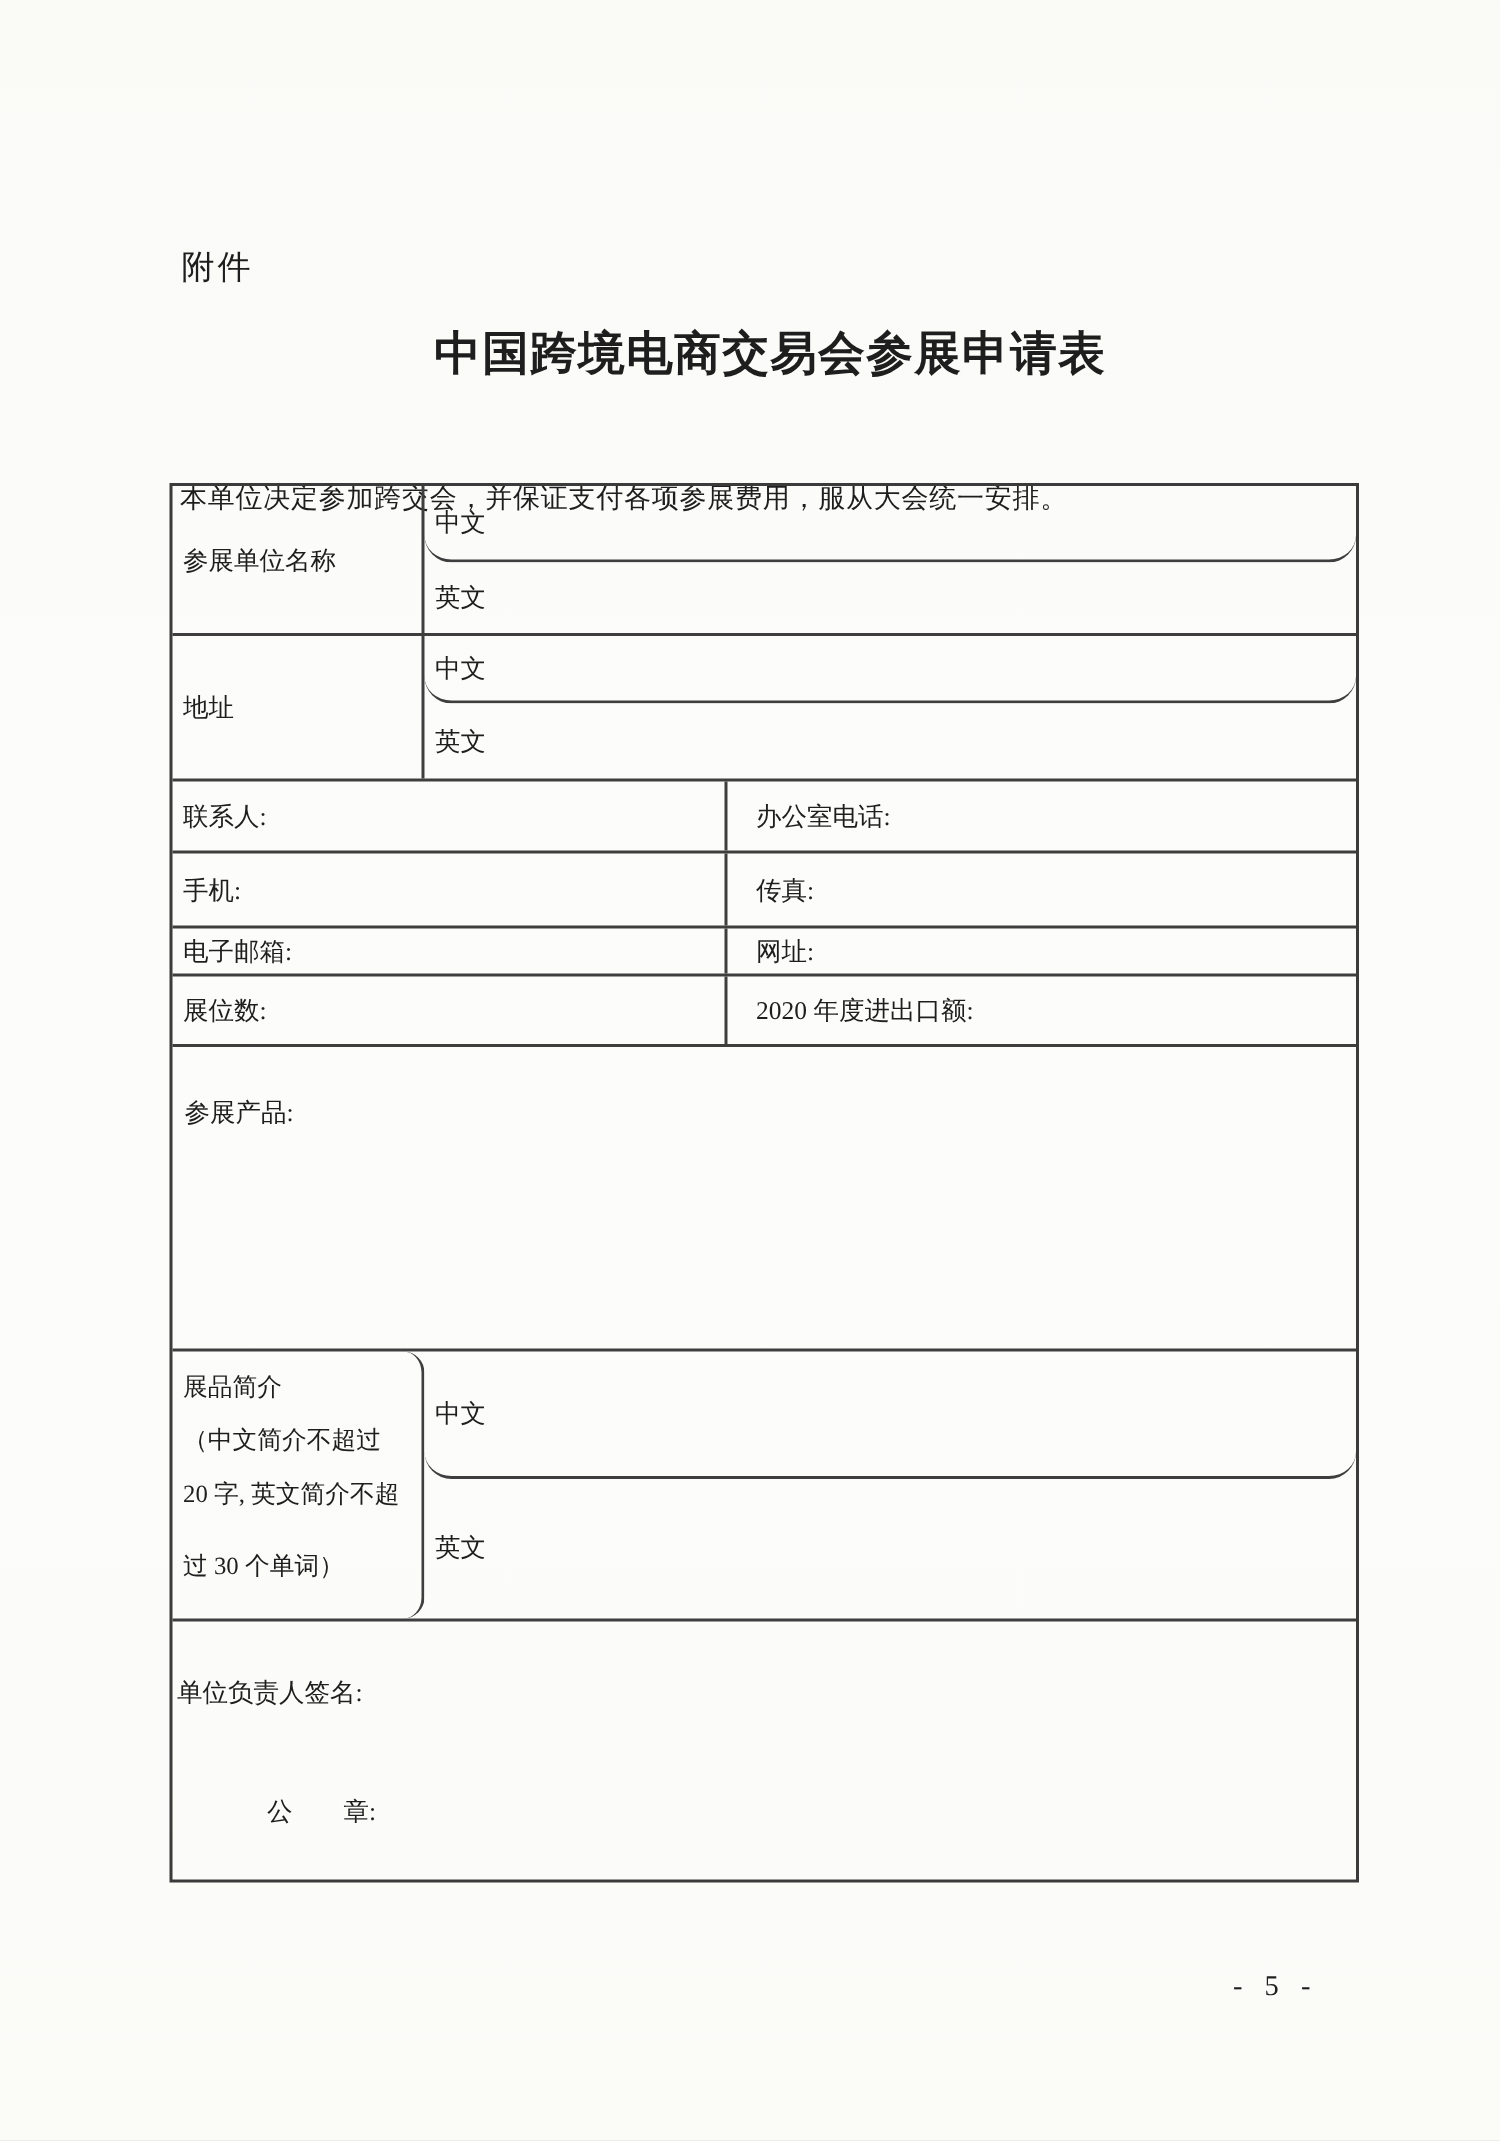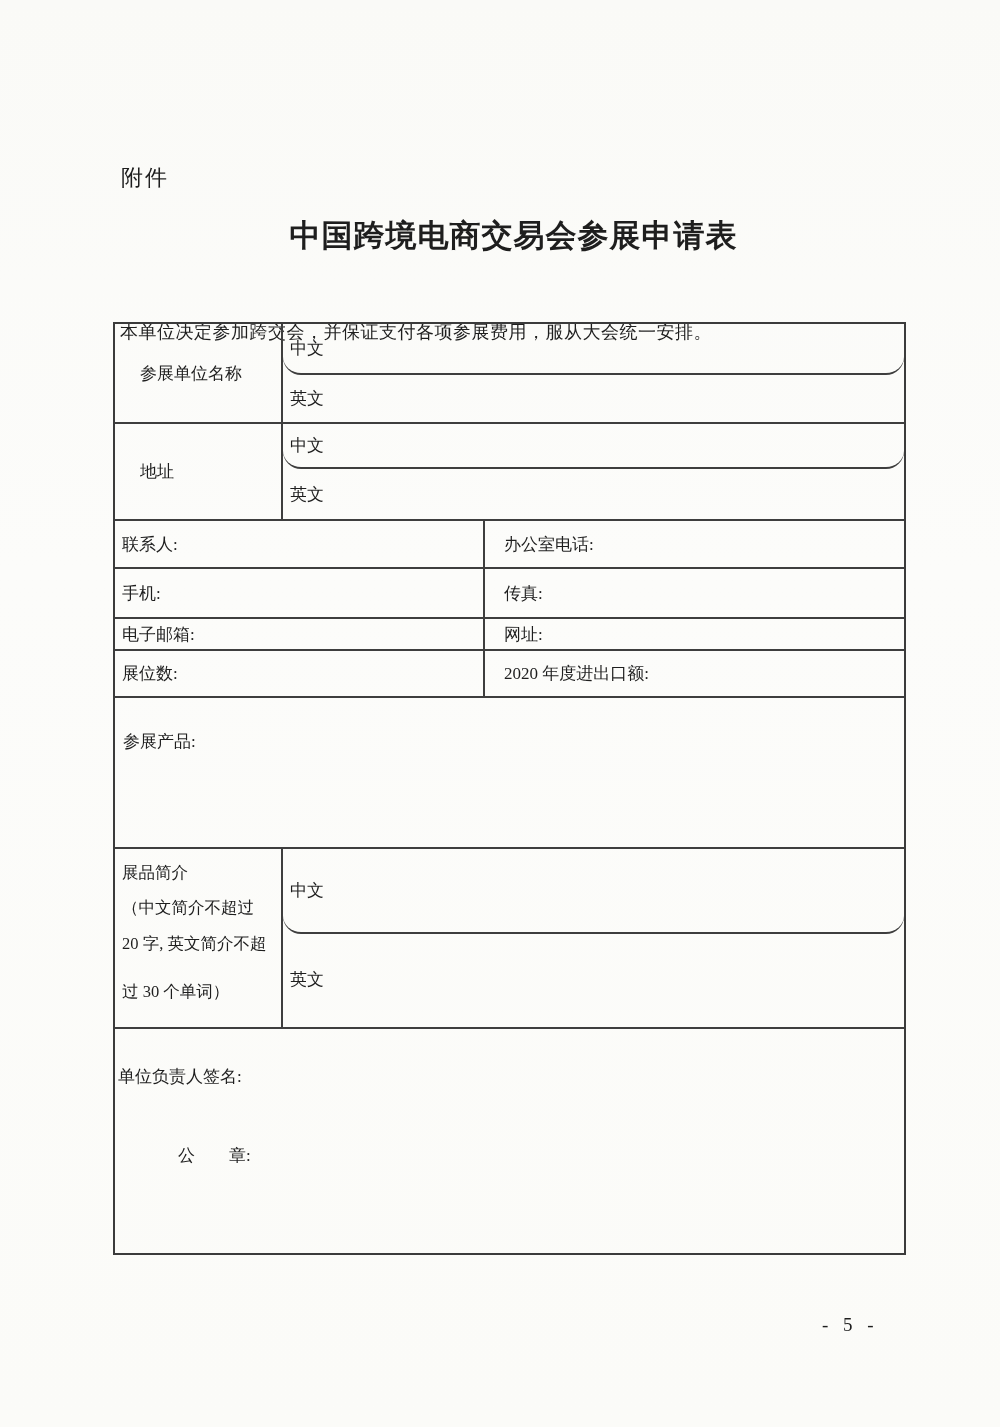--- a/index.html
+++ b/index.html
@@ -32,38 +32,39 @@
     border:2px solid #3b3b3b;
     font-size:17px;
   }
   .tbl,.tbl div{box-sizing:border-box;}
   .sec{display:flex;width:100%;}
   .bt{border-top:2px solid #3e3e3e;}
   .hd{
     width:168px;flex:0 0 168px;
     border-right:2px solid #3e3e3e;
     display:flex;align-items:center;
-    padding-left:25px;
+    padding-left:7px;
   }
   .subcol{flex:1;display:flex;flex-direction:column;}
   .subrow{display:flex;align-items:center;padding-left:7px;border-radius:18px;}
   .subrow.divider{border-bottom:2px solid #3e3e3e;}
   .row2{display:flex;width:100%;}
   .c-left{
     width:370px;flex:0 0 370px;
     border-right:2px solid #3e3e3e;
     display:flex;align-items:center;padding-left:7px;
   }
   .c-right{flex:1;display:flex;align-items:center;padding-left:19px;}
   .cell-products{width:100%;padding:32px 10px 0 8px;}
   .intro-hd{
     width:168px;flex:0 0 168px;
     border-right:2px solid #3e3e3e;
     padding:13px 4px 0 7px;
     font-size:16.5px;
+    border-radius:14px;
   }
   .intro-hd .ln1{margin-bottom:13px;}
   .intro-hd .ln2{margin-bottom:14px;}
   .intro-hd .ln3{margin-bottom:26px;}
   .cell-sign{width:100%;padding:36px 10px 0 3px;}
   .seal-line{margin-top:56px;margin-left:60px;white-space:pre;}
   .page-number{
     position:absolute;left:822px;top:1314px;
     font-size:19px;letter-spacing:5px;white-space:pre;
   }
@@ -134,21 +135,21 @@
 
     <div class="row2 bt" style="height:47px">
       <div class="c-left">
         <span>展位数:</span>
       </div>
       <div class="c-right">
         <span>2020 年度进出口额:</span>
       </div>
     </div>
 
-    <div class="sec bt" style="height:151px">
+    <div class="sec bt" style="height:203px">
       <div class="cell-products">
         <span>参展产品:</span>
       </div>
     </div>
 
     <div class="sec bt" style="height:180px">
       <div class="intro-hd">
         <div class="ln1">展品简介</div>
         <div class="ln2">（中文简介不超过</div>
         <div class="ln3">20 字, 英文简介不超</div>

